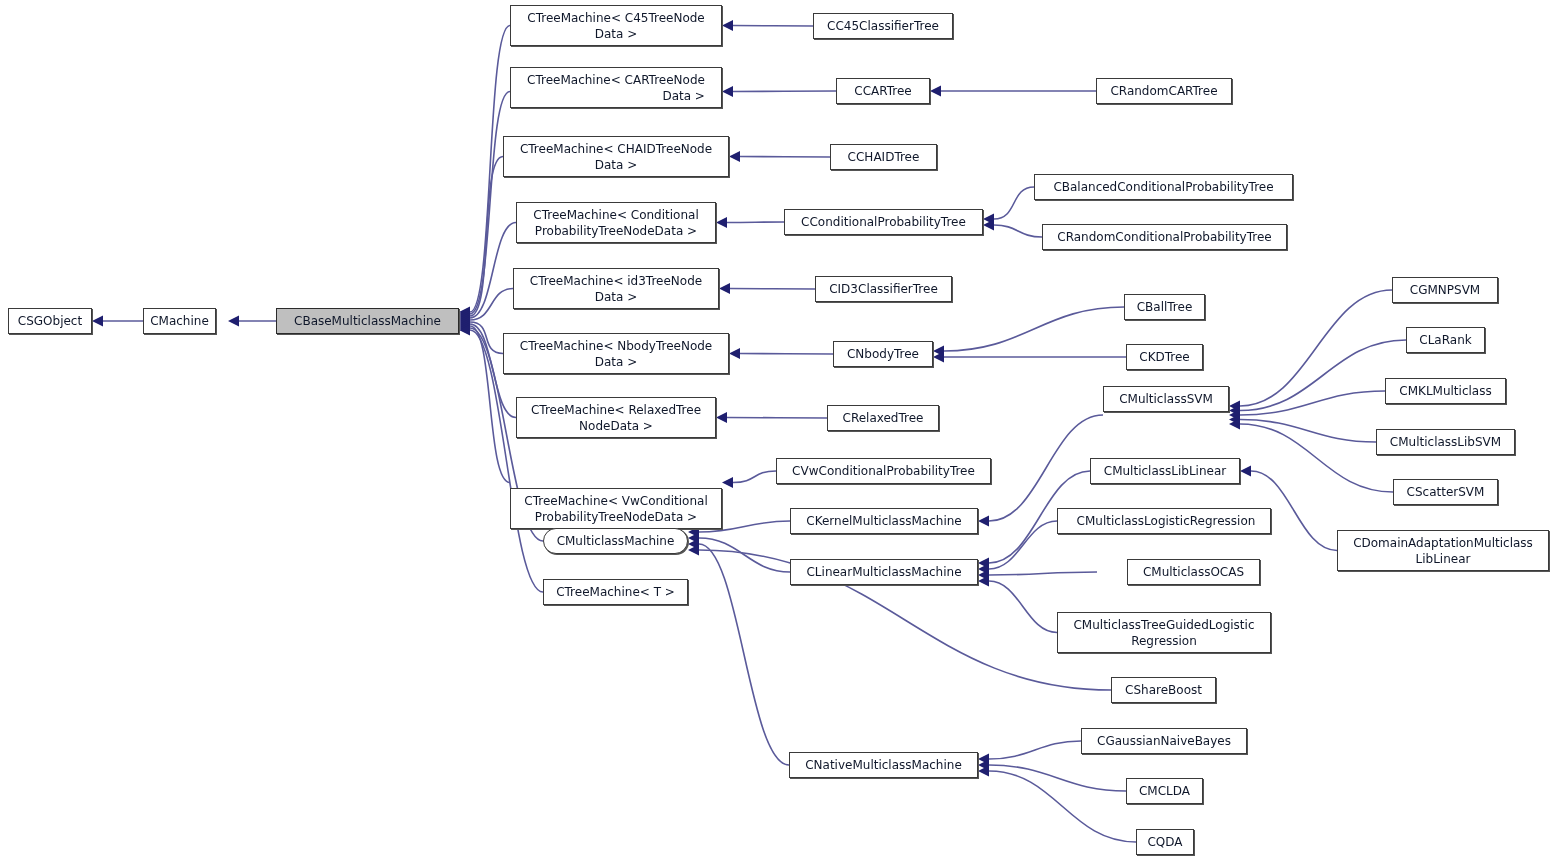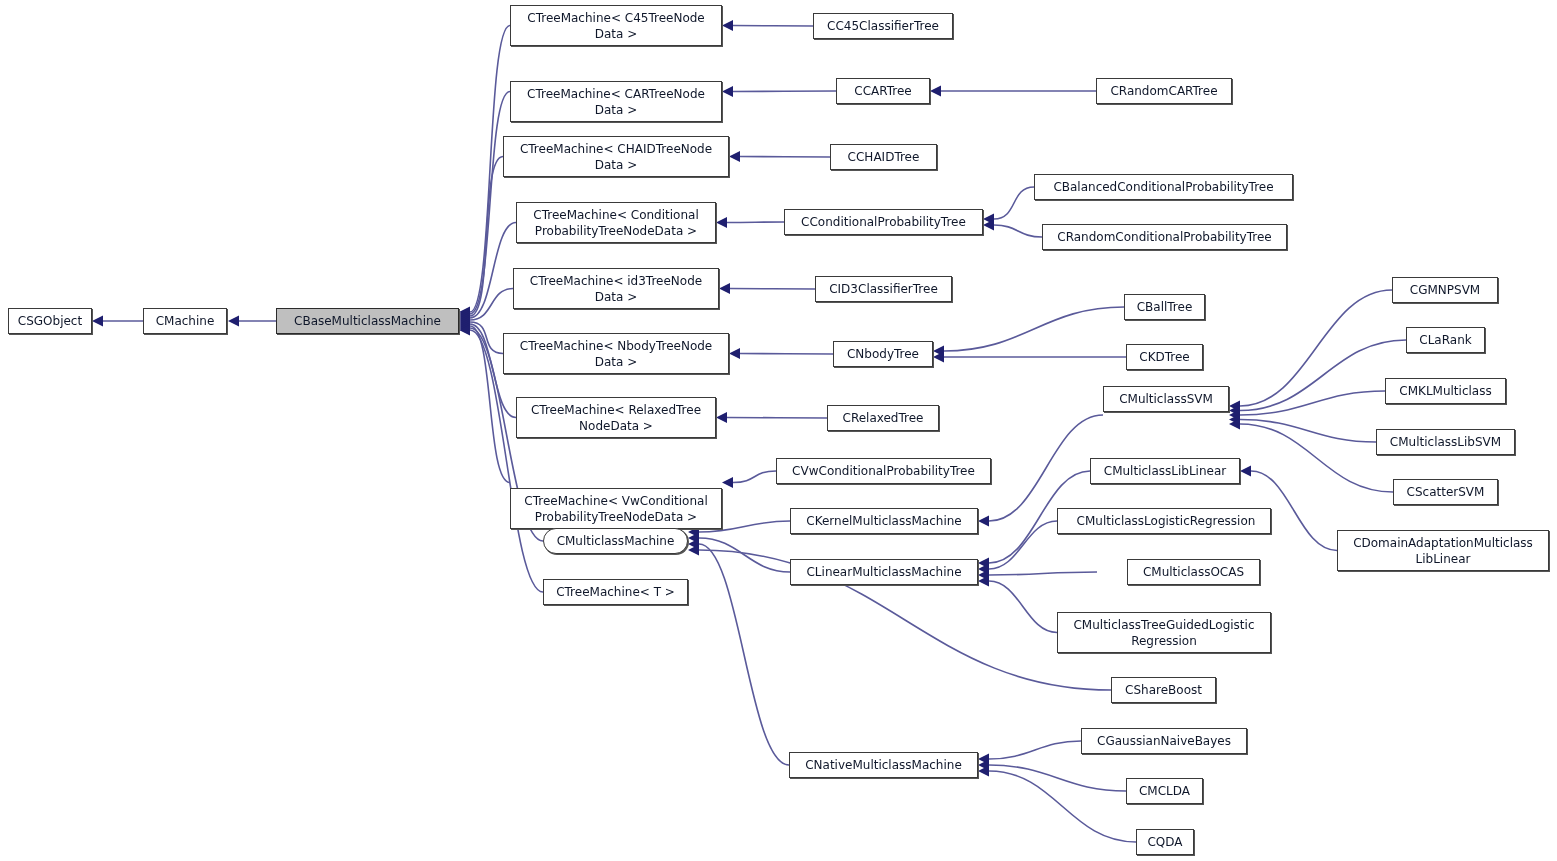--- a/index.html
+++ b/index.html
@@ -131,25 +131,25 @@
       <path d="M 1337,550.5 C 1298.3,550.5 1289.7,471 1251,471" fill="none" stroke="#5a5a9a" stroke-width="1.6"></path>
       <polygon points="1240,471 1251,465.5 1251,476.5" fill="#1f1f6f"></polygon>
       <path d="M 1081,741 C 1039.6,741 1030.4,759 989,759" fill="none" stroke="#5a5a9a" stroke-width="1.6"></path>
       <polygon points="978,759 989,753.5 989,764.5" fill="#1f1f6f"></polygon>
       <path d="M 1126,791 C 1064.35,791 1050.65,765 989,765" fill="none" stroke="#5a5a9a" stroke-width="1.6"></path>
       <polygon points="978,765 989,759.5 989,770.5" fill="#1f1f6f"></polygon>
       <path d="M 1136,842 C 1069.85,842 1055.15,771 989,771" fill="none" stroke="#5a5a9a" stroke-width="1.6"></path>
       <polygon points="978,771 989,765.5 989,776.5" fill="#1f1f6f"></polygon>
     </svg>
 <div class="node" style="left: 8px; top: 308px; width: 84px; height: 26px;">CSGObject</div>
-    <div class="node" style="left: 143px; top: 308px; width: 84px; height: 26px;">CMachine</div>
+    <div class="node" style="left: 143px; top: 308px; width: 73px; height: 26px;">CMachine</div>
     <div class="node highlight" style="left: 276px; top: 308px; width: 183px; height: 26px;">CBaseMulticlassMachine</div>
     <div class="node" style="left: 510px; top: 5px; width: 212px; height: 41px;">CTreeMachine&lt; C45TreeNode
 Data &gt;</div>
-    <div class="node" style="left: 510px; top: 81px; width: 212px; height: 41px;">CTreeMachine&lt; CARTreeNode
+    <div class="node" style="left: 510px; top: 67px; width: 212px; height: 41px; text-align: right;">CTreeMachine&lt; CARTreeNode
 Data &gt;</div>
     <div class="node" style="left: 503px; top: 136px; width: 226px; height: 41px;">CTreeMachine&lt; CHAIDTreeNode
 Data &gt;</div>
     <div class="node" style="left: 516px; top: 202px; width: 200px; height: 41px;">CTreeMachine&lt; Conditional
 ProbabilityTreeNodeData &gt;</div>
     <div class="node" style="left: 513px; top: 268px; width: 206px; height: 41px;">CTreeMachine&lt; id3TreeNode
 Data &gt;</div>
     <div class="node" style="left: 503px; top: 333px; width: 226px; height: 41px;">CTreeMachine&lt; NbodyTreeNode
 Data &gt;</div>
     <div class="node" style="left: 516px; top: 397px; width: 200px; height: 41px;">CTreeMachine&lt; RelaxedTree

